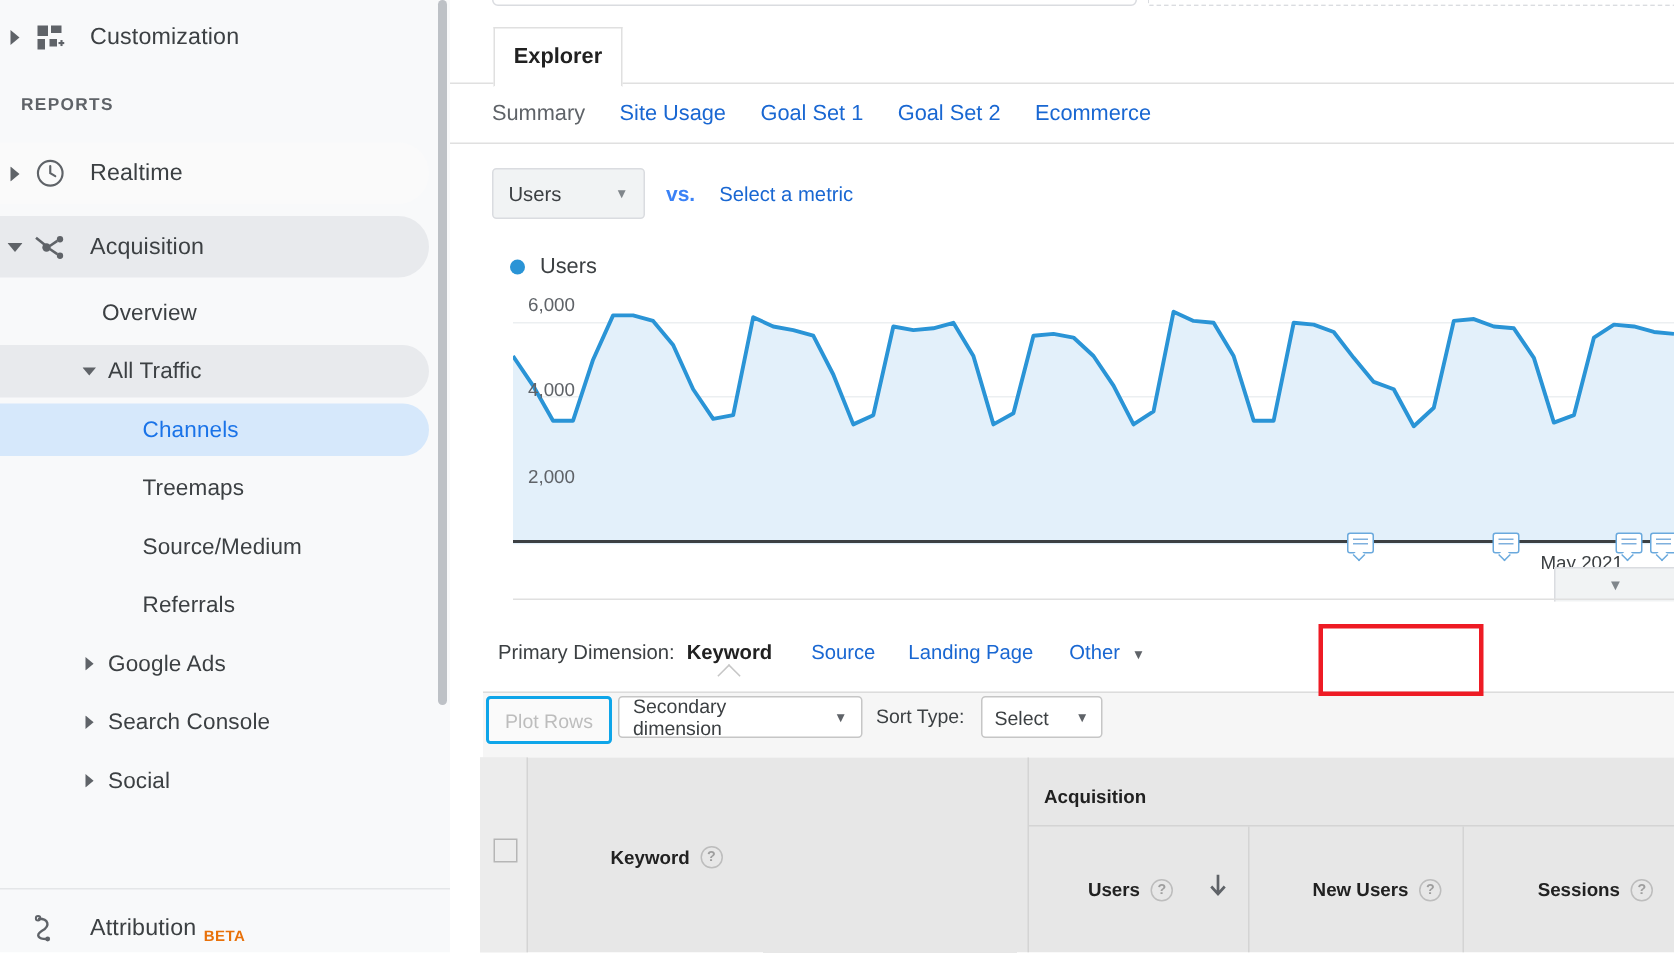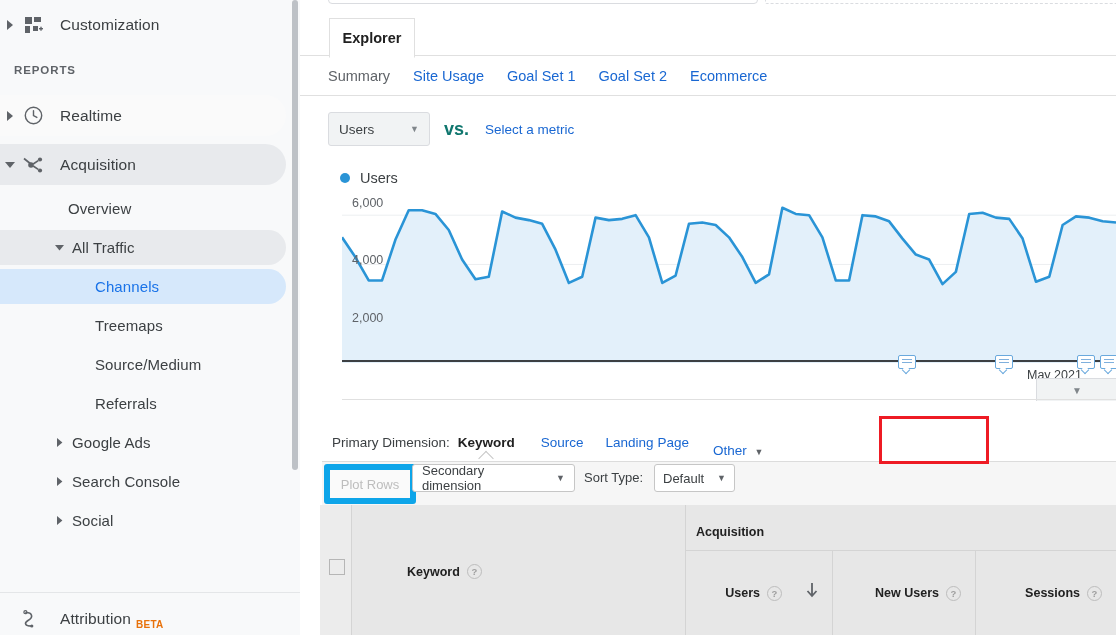--- a/index.html
+++ b/index.html
@@ -103,21 +103,21 @@
   }
 
   
   .metricbar{position:absolute;left:28px;top:112px;display:flex;align-items:center;}
   .metric-btn{
     height:32px;min-width:80px;padding:0 10px;background:#f1f3f4;border:1px solid #dadce0;
     border-radius:3px;display:flex;align-items:center;justify-content:space-between;
     font-size:13.5px;color:#3c4043;cursor:pointer;
   }
   .metric-btn .tri{margin-left:14px;color:#80868b;font-size:9px;}
-  .vs{font-size:18px;font-weight:bold;color:#0f766e;margin-left:14px;}
+  .vs{font-size:14px;font-weight:bold;color:#3b82f6;margin-left:14px;}
   .select-metric{font-size:13.5px;color:#1967d2;margin-left:16px;cursor:pointer;}
 
   
   .legend{position:absolute;left:340px;top:170px;display:flex;align-items:center;}
   .legend-dot{width:10px;height:10px;border-radius:50%;background:#2a94d6;}
   .legend-text{font-size:14.5px;color:#3c4043;margin-left:10px;}
 
   .chartwrap{position:absolute;left:42px;top:193px;width:774px;height:170px;}
   .chartwrap svg{display:block;}
   .ylabel{
@@ -162,21 +162,21 @@
   }
   .redbox{
     position:absolute;left:579px;top:416px;width:104px;height:42px;
     border:3px solid #ee1b24;background:transparent;z-index:6;
   }
 
   
   .ctrlrow{position:absolute;left:342px;top:461px;width:774px;height:43px;background:#f6f6f6;border-top:1px solid #dcdcdc;}
   .plot-rows{
     position:absolute;left:344px;top:464px;width:80px;height:28px;
-    border:6px solid #0ea5e9;border-radius:3px;background:#fafafa;
+    border:2px solid #0ea5e9;border-radius:3px;background:#fafafa;
     display:flex;align-items:center;justify-content:center;
     font-size:13px;color:#bdbdbd;
   }
   .secdim{
     position:absolute;left:432px;top:464px;width:163px;height:28px;
     border:1px solid #c6c6c6;border-radius:3px;background:#fff;
     display:flex;align-items:center;justify-content:space-between;padding:0 9px;
     font-size:13px;color:#3c4043;cursor:pointer;box-sizing:border-box;
   }
   .sorttype-label{position:absolute;left:604px;top:470px;font-size:13px;color:#3c4043;}
@@ -465,36 +465,36 @@
       <div class="expander-rule" style="left:42px;top:399px;width:774px;"></div>
 
       <div class="primrow">
         <span class="prim-label">Primary Dimension:</span>
         <span class="prim-item active">
           <span>Keyword</span>
           <span class="active-notch"></span>
         </span>
         <span class="prim-item">Source</span>
         <span class="prim-item" style="margin-left:22px;">Landing Page</span>
-        <span class="prim-item other" style="margin-left:24px;margin-top:16px;">
+        <span class="prim-item other" style="margin-left:24px;">
           <span>Other</span>
           <span class="prim-caret">▼</span>
         </span>
       </div>
       <div class="redbox"></div>
 
       <div class="ctrlrow" style="left:22px;top:461px;width:794px;"></div>
       <div class="plot-rows" style="left:24px;">Plot Rows</div>
       <div class="secdim" style="left:112px;gap:36px;">
         <span>Secondary dimension</span>
         <span class="dd-tri">▼</span>
       </div>
       <div class="sorttype-label" style="left:284px;">Sort Type:</div>
       <div class="sorttype" style="left:354px;">
-        <span>Default</span>
+        <span>Select</span>
         <span class="dd-tri">▼</span>
       </div>
 
     </div>
   </div>
 
   <div class="table">
     <div class="tbl-bg"></div>
 
     <div class="tbl-chk-col">

